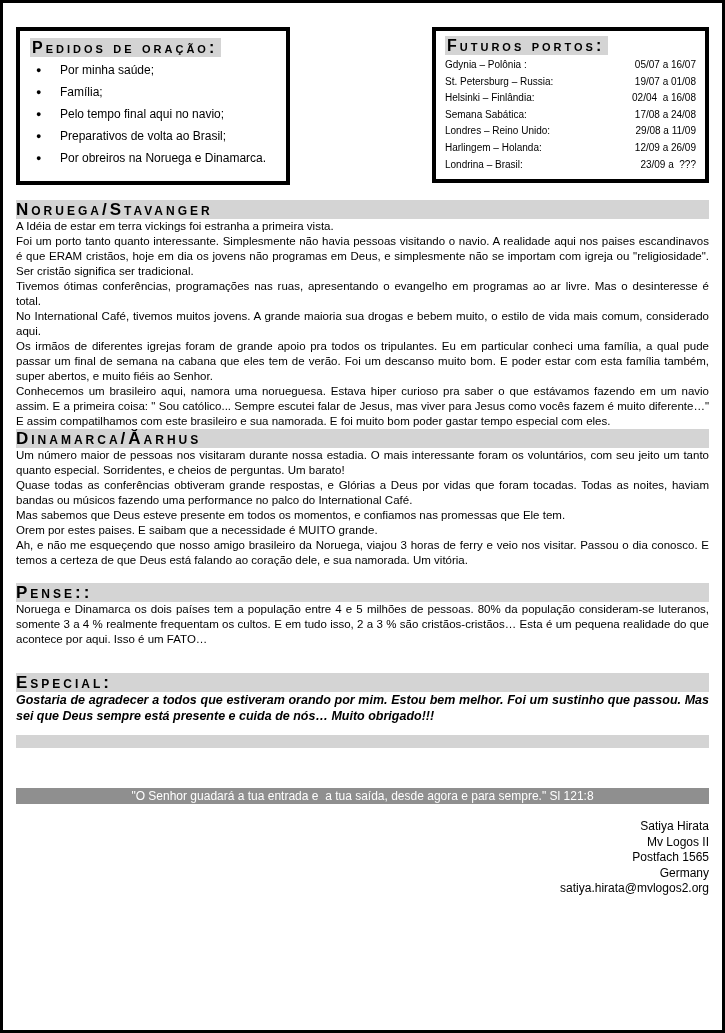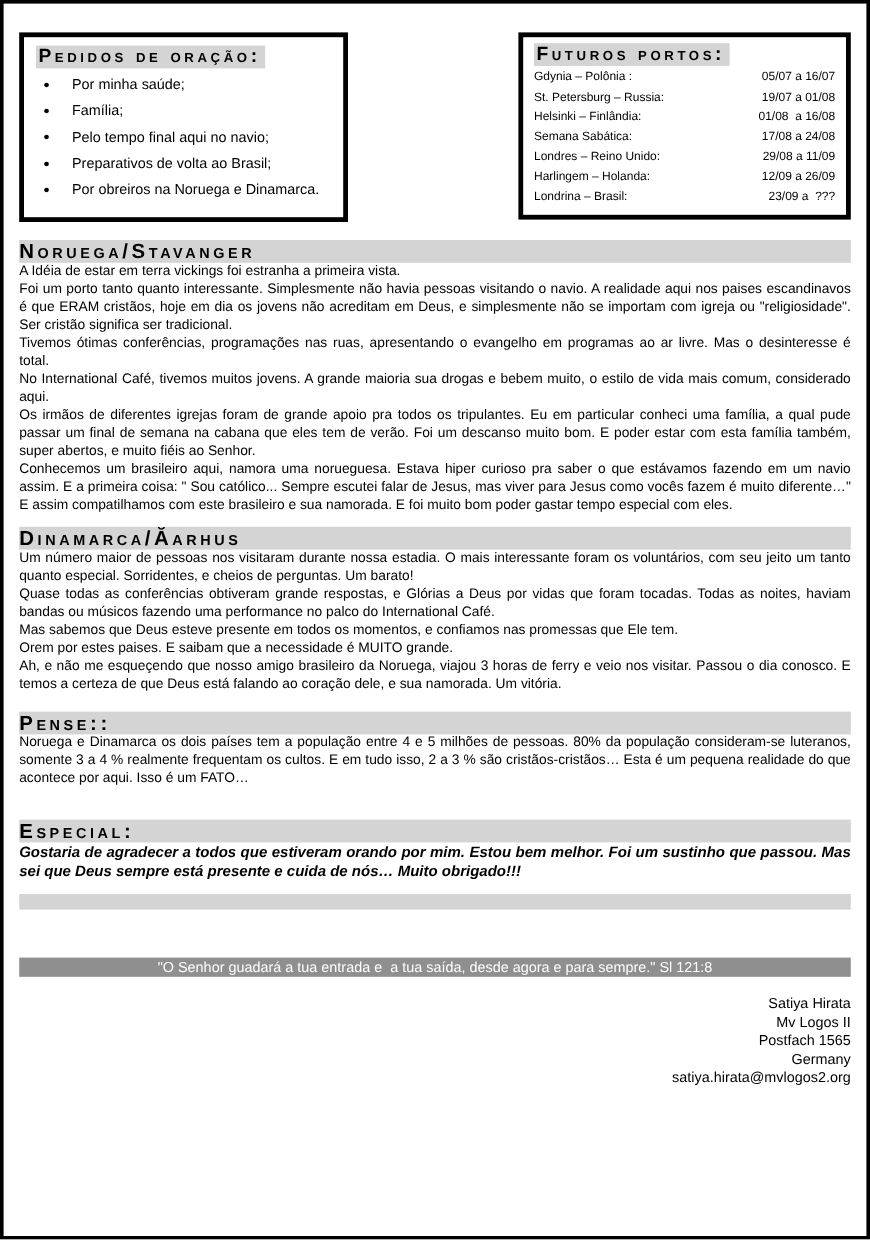--- a/index.html
+++ b/index.html
@@ -33,21 +33,21 @@
   .prayer-item { display:flex; font-size: 12px; line-height: 14px; margin: 0 0 8px 6px; }
   .prayer-item .bullet { font-size: 9px; line-height: 14px; width: 24px; flex: 0 0 24px; }
   .port-row { display:flex; justify-content:space-between; font-size: 10px; line-height: 16.6px; }
   .port-row .dates { white-space: pre; }
   
   .body-sections { margin-top: 15px; }
   .section-heading {
     font-weight: bold; font-variant: small-caps;
     font-size: 17px; line-height: 19px; letter-spacing: 3px;
   }
-  .section-heading.banded { background: var(--band-gray, #d4d4d4); margin-top: 10px; }
+  .section-heading.banded { background: var(--band-gray, #d4d4d4); }
   .par { font-size: 11.5px; line-height: 15px; text-align: justify; }
   .par.emphasis { font-size: 12.5px; line-height: 16px; font-weight: bold; font-style: italic; }
   .sec-2 { margin-top: 15px; }
   .sec-3 { margin-top: 26px; }
   
   .gray-stripe { height: 13px; background: var(--band-gray, #d4d4d4); margin-top: 11px; }
   .verse-banner {
     margin-top: 40px;
     background: var(--banner-gray, #8f8f8f);
     color: var(--banner-text, #ffffff);
@@ -101,21 +101,21 @@
           <div class="port-row">
             <span class="place">Gdynia – Polônia :</span>
             <span class="dates">05/07 a 16/07</span>
           </div>
           <div class="port-row">
             <span class="place">St. Petersburg – Russia:</span>
             <span class="dates">19/07 a 01/08</span>
           </div>
           <div class="port-row">
             <span class="place">Helsinki – Finlândia:</span>
-            <span class="dates">01/08  a 16/08</span>
+            <span class="dates">02/04  a 16/08</span>
           </div>
           <div class="port-row">
             <span class="place">Semana Sabática:</span>
             <span class="dates">17/08 a 24/08</span>
           </div>
           <div class="port-row">
             <span class="place">Londres – Reino Unido:</span>
             <span class="dates">29/08 a 11/09</span>
           </div>
           <div class="port-row">
@@ -128,21 +128,21 @@
           </div>
         </div>
     </div>
 
   </div>
 
   <div class="body-sections">
       <div class="section sec-0">
         <div class="section-heading banded">Noruega/Stavanger</div>
         <div class="par">A Idéia de estar em terra vickings foi estranha a primeira vista.</div>
-        <div class="par">Foi um porto tanto quanto interessante. Simplesmente não havia pessoas visitando o navio. A realidade aqui nos paises escandinavos é que ERAM cristãos, hoje em dia os jovens não acreditam em Deus, e simplesmente não se importam com igreja ou "religiosidade". Ser cristão significa ser tradicional.</div>
+        <div class="par">Foi um porto tanto quanto interessante. Simplesmente não havia pessoas visitando o navio. A realidade aqui nos paises escandinavos é que ERAM cristãos, hoje em dia os jovens não programas em Deus, e simplesmente não se importam com igreja ou "religiosidade". Ser cristão significa ser tradicional.</div>
         <div class="par">Tivemos ótimas conferências, programações nas ruas, apresentando o evangelho em programas ao ar livre. Mas o desinteresse é total.</div>
         <div class="par">No International Café, tivemos muitos jovens. A grande maioria sua drogas e  bebem muito, o estilo de vida mais comum, considerado aqui.</div>
         <div class="par">Os irmãos de diferentes igrejas foram de grande apoio pra todos os tripulantes. Eu em particular conheci uma família, a qual pude passar um final de semana na cabana que eles tem de verão. Foi um descanso muito bom. E poder estar com esta família também, super abertos, e muito fiéis ao Senhor.</div>
         <div class="par">Conhecemos um brasileiro aqui, namora uma norueguesa. Estava hiper curioso pra saber o que estávamos fazendo em um navio assim. E a primeira coisa: " Sou católico... Sempre escutei falar de Jesus, mas viver para Jesus como vocês fazem é muito diferente…" E assim compatilhamos com este brasileiro e sua namorada. E foi muito bom poder gastar tempo especial com eles.</div>
       </div>
       <div class="section sec-1">
         <div class="section-heading banded">Dinamarca/Ăarhus</div>
         <div class="par">Um número maior de pessoas nos visitaram durante nossa estadia. O mais interessante foram os voluntários, com seu jeito um tanto quanto especial. Sorridentes, e cheios de perguntas. Um barato!</div>
         <div class="par">Quase todas as conferências obtiveram grande respostas, e Glórias a Deus por vidas que foram tocadas. Todas as noites, haviam bandas ou músicos fazendo uma performance no palco do International Café.</div>
         <div class="par">Mas sabemos que Deus esteve presente em todos os momentos, e confiamos nas promessas que Ele tem.</div>

